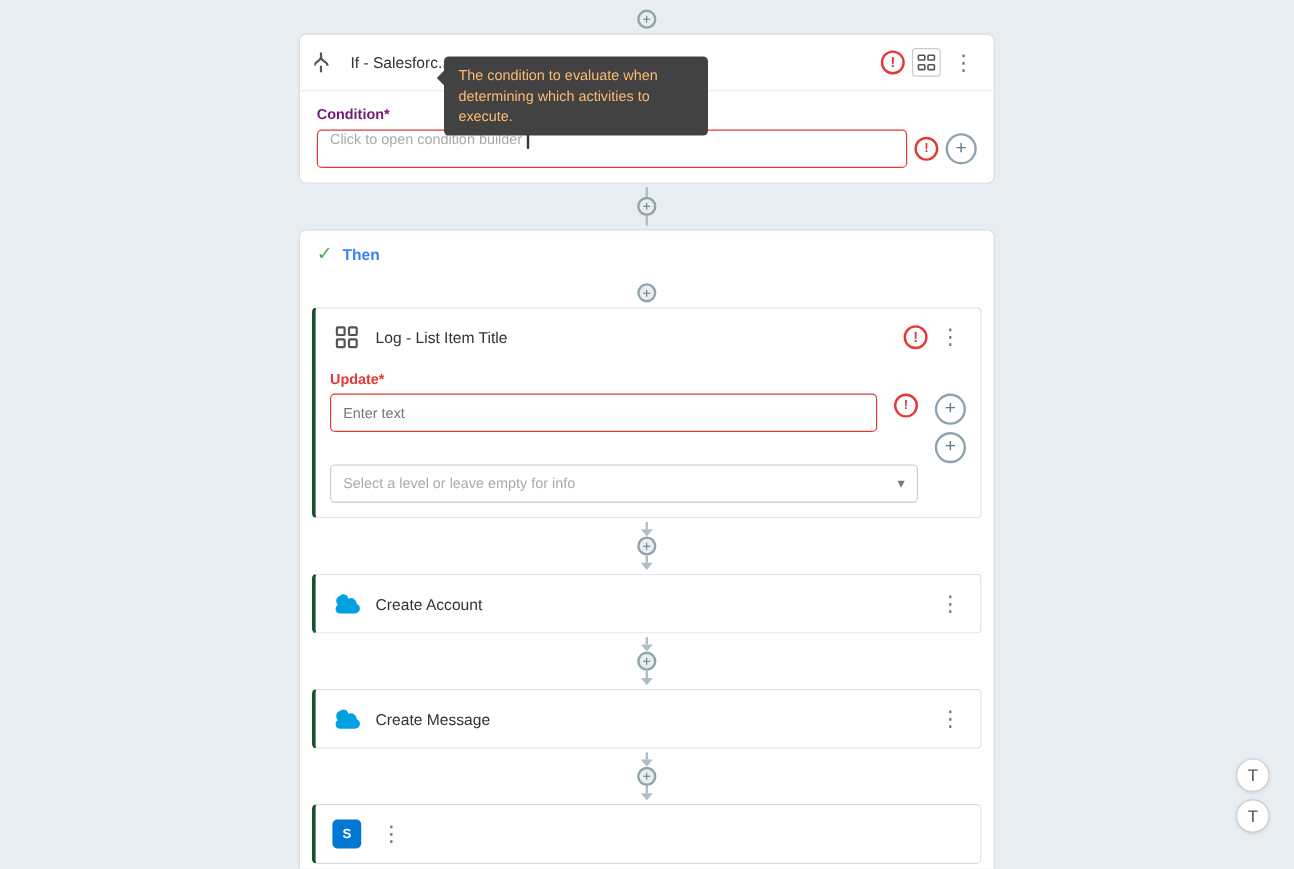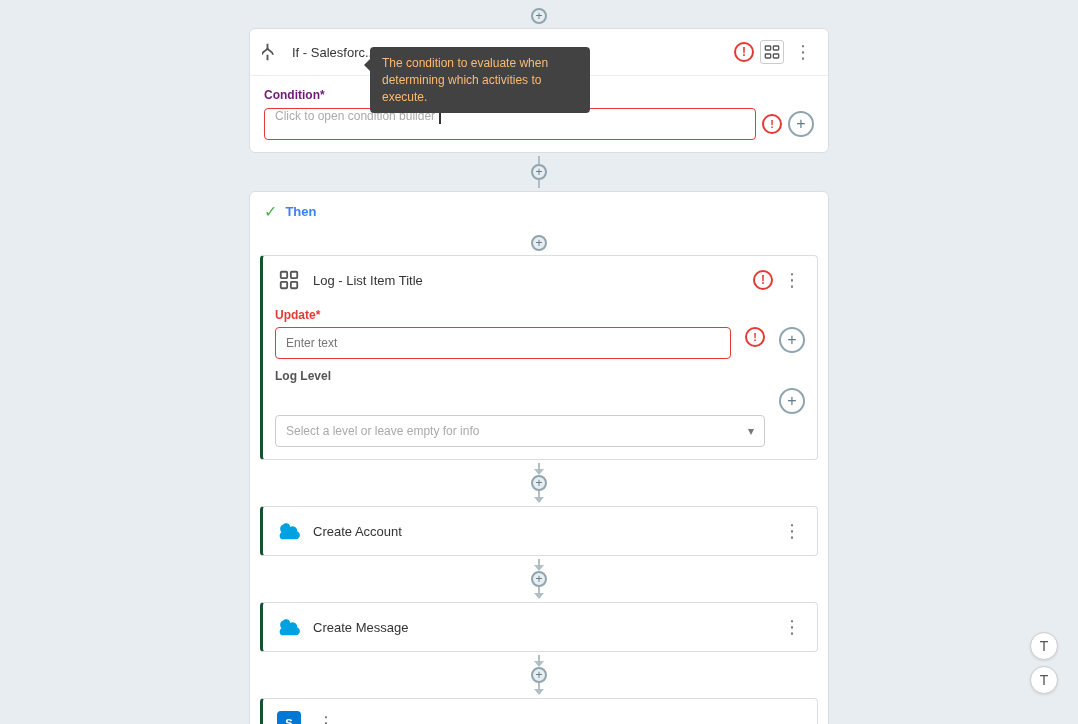--- a/index.html
+++ b/index.html
@@ -489,21 +489,20 @@
             </div>
             <div class="field-input-row">
               <input class="field-input" type="text" placeholder="Enter text" style="">
               <div class="input-warning">
                 <span>!</span>
               </div>
               <div class="add-btn">
                 <span>+</span>
               </div>
             </div>
-            <div class="field-label-gray">Log Level</div>
             <div class="field-input-row">
               <div class="select-input">
                 <span style="color:#aaa;font-size:12px;">Select a level or leave empty for info</span>
                 <span class="select-arrow">▾</span>
               </div>
               <div class="add-btn">
                 <span>+</span>
               </div>
             </div>
           </div>

